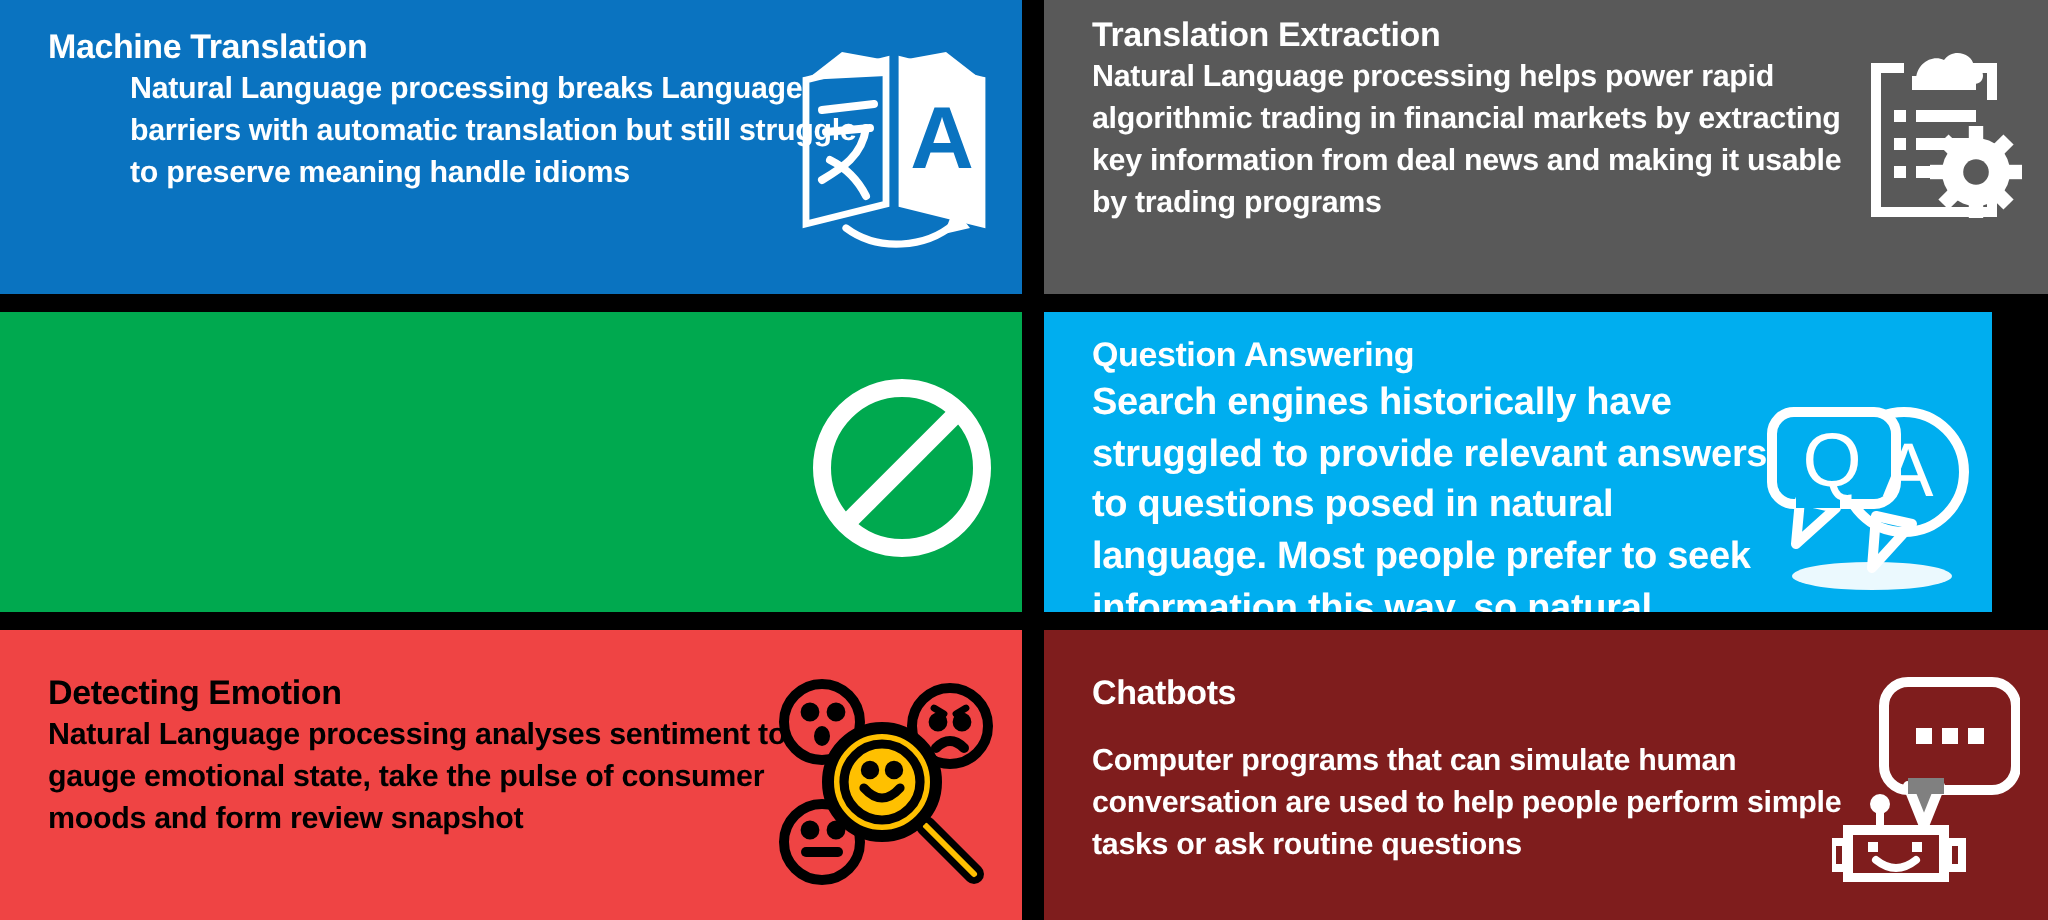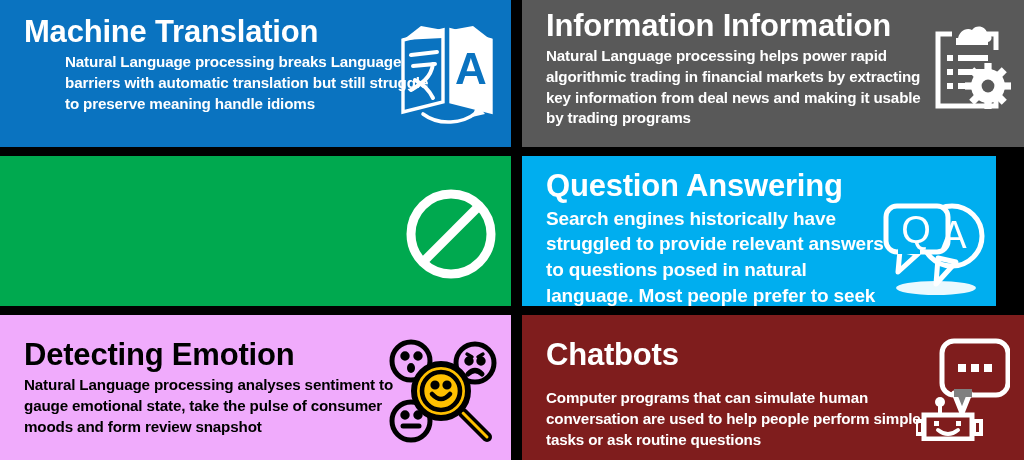--- a/index.html
+++ b/index.html
@@ -21,21 +21,21 @@
     display:block;
   }
   .panel-body {
     position:absolute;
     left:24px;
     top:14px;
     right:8px;
   }
   .panel-title {
     font-weight:bold;
-    font-size:31px;
+    font-size:17px;
     line-height:1.18;
     letter-spacing:-0.2px;
     white-space:nowrap;
   }
   .panel-desc {
     font-weight:bold;
     font-size:15.2px;
     line-height:1.38;
     letter-spacing:-0.15px;
     margin-top:1px;
@@ -112,21 +112,21 @@
         <text x="78" y="62" font-family="'Liberation Sans',sans-serif" font-size="44" font-weight="bold" fill="#0A73C0" text-anchor="middle">A</text>
 
         <path d="M30 92 C 46 104, 70 102, 84 90" fill="none" stroke="#ffffff" stroke-width="3.6" stroke-linecap="round"></path>
         <path d="M84 82 L92 92 L79 95 Z" fill="#ffffff"></path>
       </svg>
     </div>
   </div>
 
   <div class="panel light" id="panel-information-extraction" style="background:#595959">
     <div class="panel-body">
-      <div class="panel-title">Information Information</div>
+      <div class="panel-title">Translation Extraction</div>
       <div class="panel-desc">Natural Language processing helps power rapid algorithmic trading in financial markets by extracting key information from deal news and making it usable by trading programs</div>
     </div>
     <div class="panel-icon" id="icon-clipboard-gear">
       <svg viewBox="0 0 84 88" width="84" height="88" aria-hidden="true">
 
         <g fill="none" stroke="#ffffff" stroke-width="5" stroke-linejoin="miter">
           <path d="M22 10 L8 10 L8 82 L66 82 L66 58"></path>
           <path d="M52 10 L66 10 L66 26"></path>
         </g>
 
@@ -188,21 +188,21 @@
         <rect x="18" y="50" width="22" height="8" fill="#00AEEF"></rect>
 
         <text x="36" y="47" font-family="'Liberation Sans',sans-serif" font-size="38" font-weight="normal" fill="#ffffff" text-anchor="middle">Q</text>
         <text x="74" y="52" font-family="'Liberation Sans',sans-serif" font-size="38" font-weight="normal" fill="#ffffff" text-anchor="middle">A</text>
 
         <ellipse cx="56" cy="92" rx="40" ry="7" fill="#ffffff" opacity="0.92"></ellipse>
       </svg>
     </div>
   </div>
 
-  <div class="panel dark" id="panel-detecting-emotion" style="background:#f0abfc">
+  <div class="panel dark" id="panel-detecting-emotion" style="background:#ef4444">
     <div class="panel-body">
       <div class="panel-title">Detecting Emotion</div>
       <div class="panel-desc">Natural Language processing analyses sentiment to gauge emotional state, take the pulse of consumer moods and form review snapshot</div>
     </div>
     <div class="panel-icon" id="icon-emotion-faces">
       <svg viewBox="0 0 112 112" width="112" height="112" aria-hidden="true">
         <g stroke="#000000" fill="none" stroke-width="5" stroke-linecap="round">
 
           <circle cx="26" cy="26" r="19"></circle>
           <circle cx="20" cy="21" r="2.2" fill="#000"></circle>

